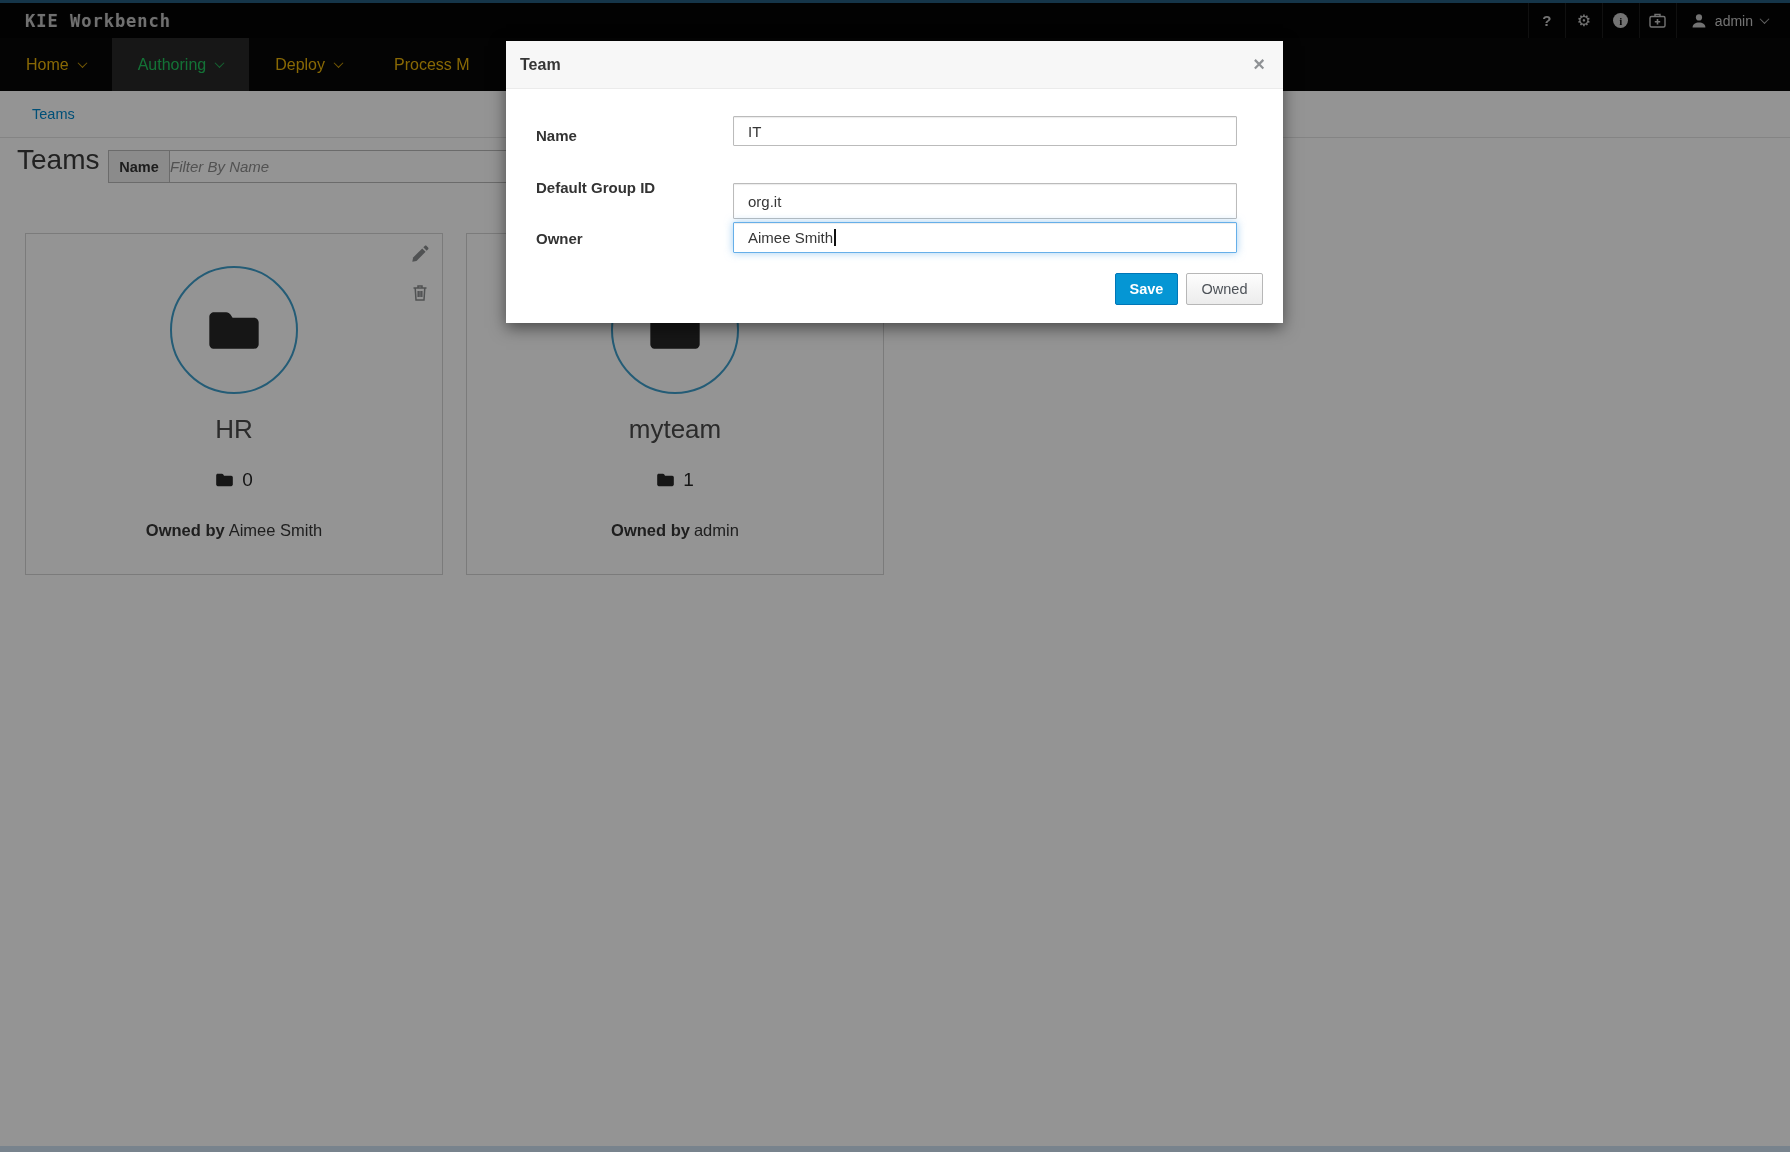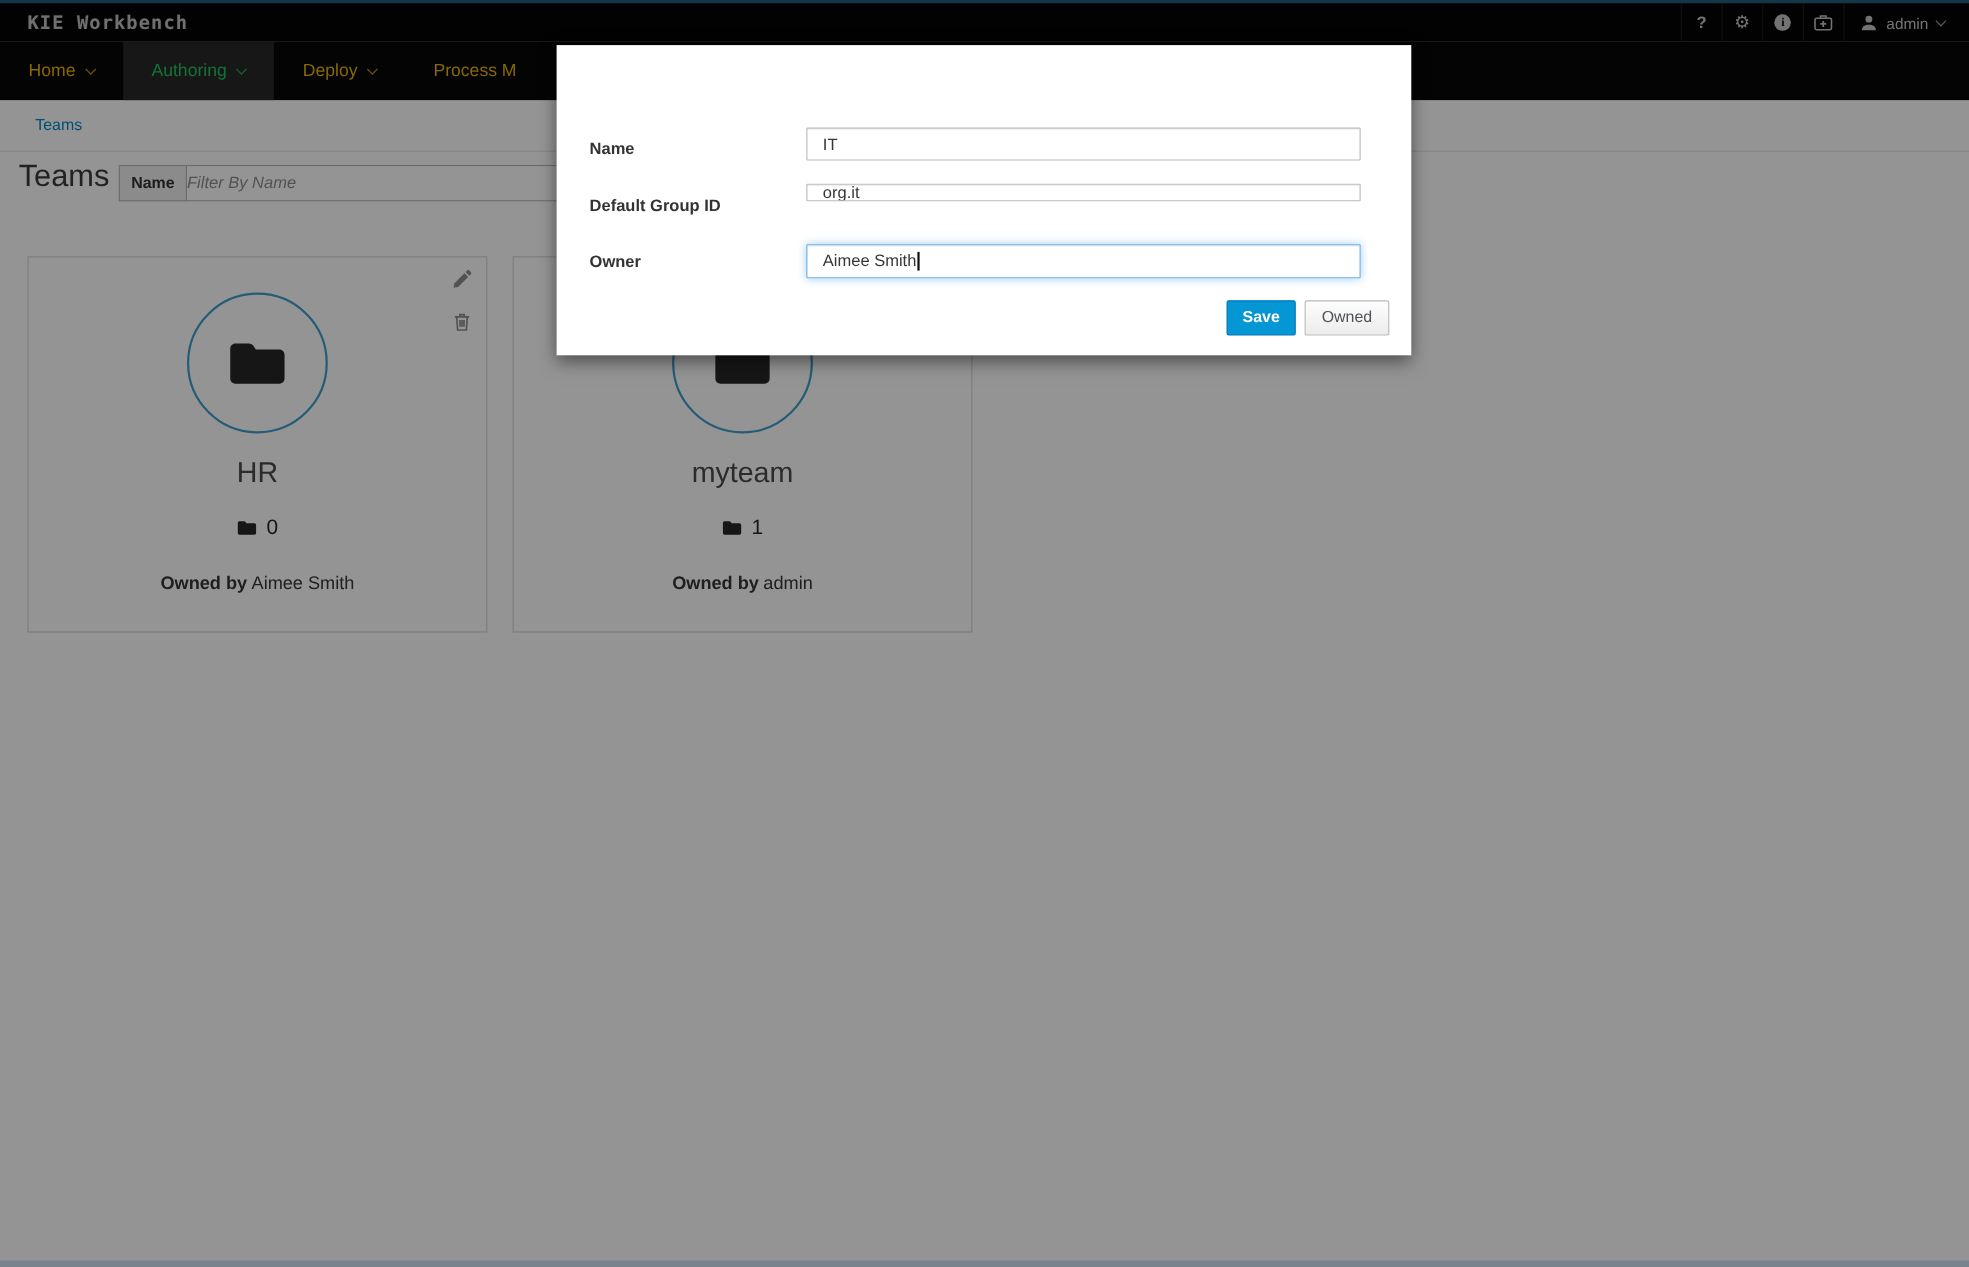--- a/index.html
+++ b/index.html
@@ -66,21 +66,21 @@
     z-index:100;box-shadow:0 5px 15px rgba(0,0,0,.5);}
   .modal-header{height:48px;background:#f7f7f7;border-bottom:1px solid #ebebeb;position:relative;}
   .modal-title{position:absolute;left:14px;line-height:47px;font-weight:700;font-size:16px;color:#363636;}
   .modal-close{position:absolute;right:18px;top:12px;font-size:20px;font-weight:700;color:#8f9295;
     line-height:22px;cursor:pointer;background:none;border:none;}
   .m-label{position:absolute;left:30px;font-size:15px;font-weight:700;color:#333;}
   .m-input{position:absolute;left:227px;width:504px;height:31px;border:1px solid #bbb;
     padding:0 14px;font-size:15px;color:#363636;border-radius:1px;
     box-shadow:inset 0 1px 1px rgba(0,0,0,.08);outline:none;}
   .l1{top:80px;line-height:30px;} .i1{top:75px;height:30px;}
-  .l2{top:131px;line-height:32px;} .i2{top:126px;height:16px;}
+  .l2{top:131px;line-height:32px;} .i2{top:142px;height:36px;}
   .l3{top:182px;line-height:31px;} .i3{top:181px;height:31px;}
   .m-input.focused{border-color:#66afe9;display:flex;align-items:center;
     box-shadow:inset 0 1px 1px rgba(0,0,0,.075), 0 0 8px rgba(102,175,233,.6);}
   .caret-line{width:1.5px;height:17px;background:#101010;margin-left:1px;}
   .btn-save{position:absolute;left:609px;top:232px;width:63px;height:32px;background:#0596d4;
     border:1px solid #0076b7;border-radius:2px;color:#fff;font-weight:700;font-size:14.5px;cursor:pointer;
     font-family:"Liberation Sans",sans-serif;}
   .btn-cancel{position:absolute;left:680px;top:232px;width:77px;height:32px;
     background:linear-gradient(#fdfdfd,#ececec);border:1px solid #b7b7b7;border-radius:2px;
     color:#4d5258;font-size:14.5px;cursor:pointer;font-family:"Liberation Sans",sans-serif;}
@@ -213,20 +213,24 @@
     </div>
 
   </div>
 </div>
 
 <div class="bottom-strip"></div>
 
 <div class="backdrop"></div>
 
 <div class="modal">
+  <div class="modal-header">
+    <span class="modal-title">Team</span>
+    <button class="modal-close">×</button>
+  </div>
 
   <label class="m-label l1">Name</label>
   <input class="m-input i1" type="text" value="IT" style="">
 
   <label class="m-label l2">Default Group ID</label>
   <input class="m-input i2" type="text" value="org.it" style="">
 
   <label class="m-label l3">Owner</label>
   <div class="m-input i3 focused">
     <span>Aimee Smith</span>

